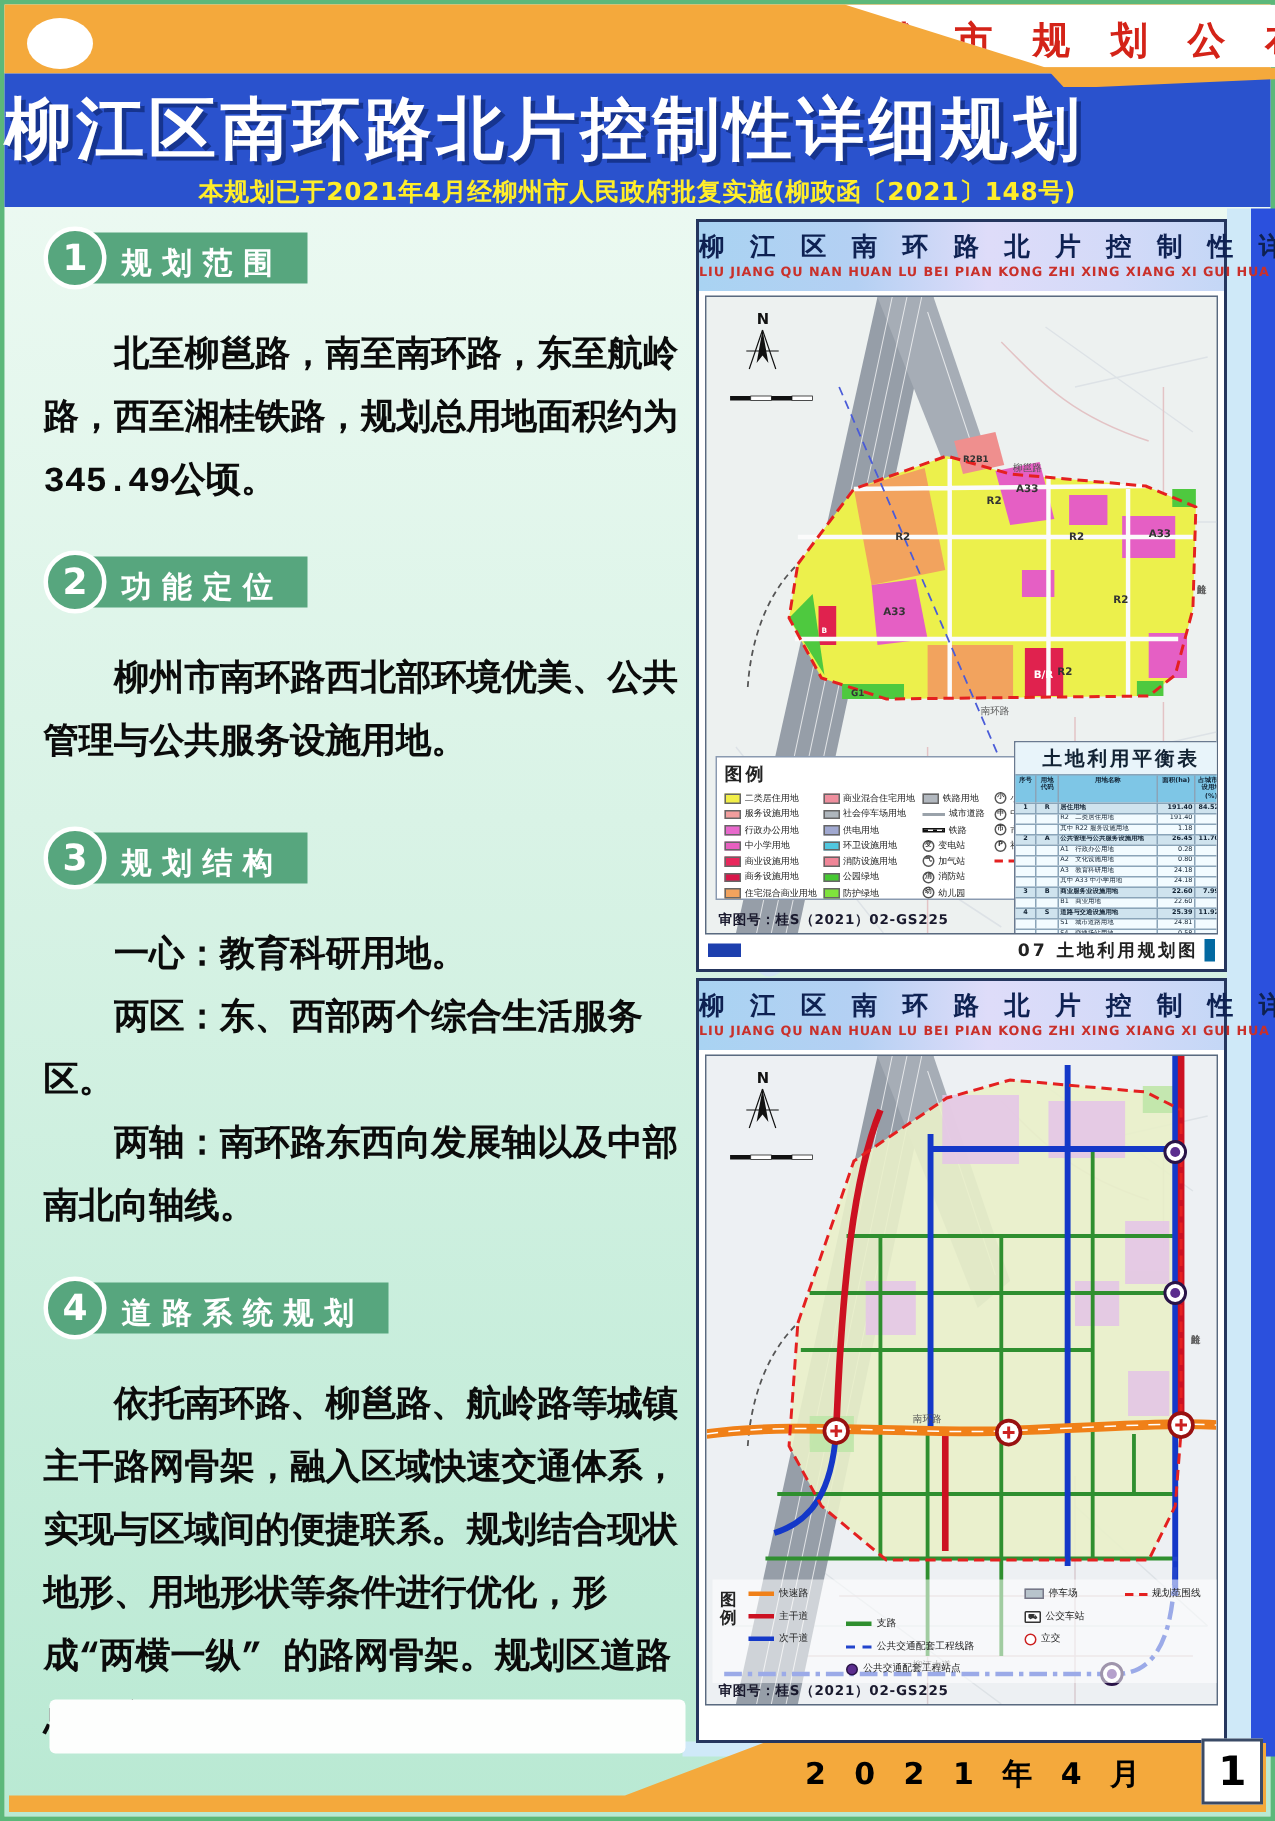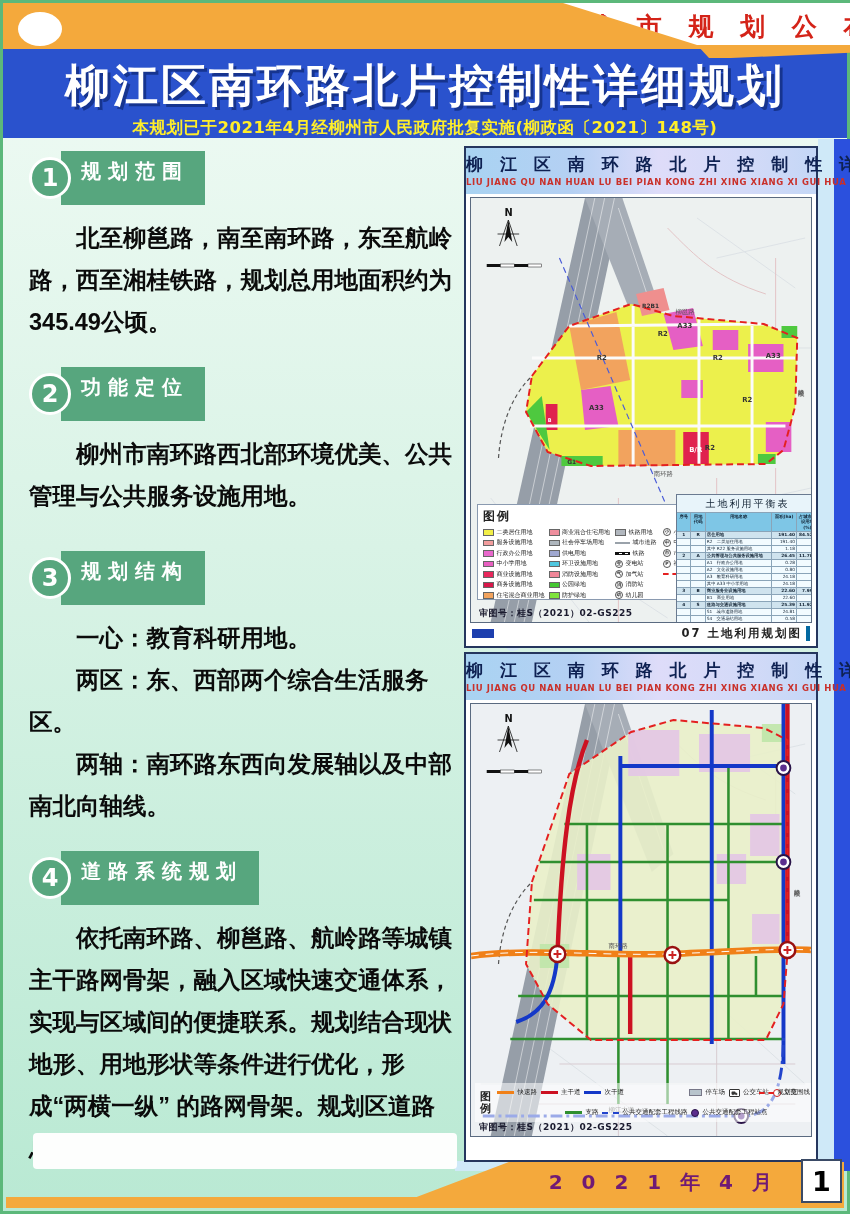--- a/index.html
+++ b/index.html
@@ -10,96 +10,96 @@
   
   .band-orange{position:absolute;left:0;top:0;width:100%;height:46px;background:#f4a93c;}
   .ellipse{position:absolute;left:15px;top:9px;width:44px;height:34px;background:#fff;border-radius:50%;}
   .announce{position:absolute;left:536px;top:0;width:311px;height:42px;background:#fff;
             clip-path:polygon(24px 0,100% 0,100% 100%,158px 100%);}
   .announce-txt{position:absolute;left:46px;top:7px;font-size:25px;font-weight:900;color:#d42318;
                 letter-spacing:9px;white-space:nowrap;}
   .announce-stripe{position:absolute;left:536px;top:42px;width:311px;height:13px;background:#f4a93c;
                    clip-path:polygon(158px 0,100% 0,100% 60%,192px 100%,170px 100%);z-index:3;}
   .band-blue{position:absolute;left:0;top:46px;width:100%;height:89px;background:#2a52cd;}
-  .main-title{margin-top:7px;text-align:center;font-size:45px;font-weight:900;color:#fff;
+  .main-title{margin-top:7px;text-align:left;font-size:45px;font-weight:900;color:#fff;
               letter-spacing:3px;white-space:nowrap;text-shadow:3px 3px 0 #16348f;}
   .sub-title{text-align:center;font-size:16.5px;font-weight:700;color:#ffee2a;margin-top:1px;letter-spacing:.5px;}
   
   .left-col{position:absolute;left:26px;top:148px;width:424px;}
   .sec-head{display:flex;align-items:center;position:relative;}
   .sec-num{width:42px;height:42px;border-radius:50%;background:#57a67e;border:3px solid #fff;
            color:#fff;font-size:24px;font-weight:900;display:flex;align-items:center;justify-content:center;
            z-index:2;box-sizing:border-box;}
   .sec-box{background:#57a67e;color:#fff;font-size:20px;font-weight:900;letter-spacing:7px;
-           padding:7px 16px 20px 20px;margin-left:-10px;white-space:nowrap;}
-  .sec-body{font-family:Liberation Sans, sans-serif;font-weight:700;color:#0b0b0b;
-            font-size:23.5px;line-height:42px;margin:12px 0 24px 0;}
+           padding:7px 16px 0 20px;margin-left:-10px;white-space:nowrap;}
+  .sec-body{font-family:Liberation Mono, monospace;font-weight:700;color:#0b0b0b;
+            font-size:23.5px;line-height:42px;margin:24px 0 24px 0;}
   .sec-body p{margin:0;text-indent:2em;}
   
   .pale-right{position:absolute;left:815px;top:136px;width:16px;height:1032px;background:#cfe9f8;}
   .pale-bottom{position:absolute;left:452px;top:1158px;width:379px;height:10px;background:#cfe9f8;}
   .blue-strip{position:absolute;left:831px;top:136px;width:16px;height:1032px;background:#2b50dd;}
   .deco{position:absolute;border-radius:50%;background:#cfe4f6;opacity:.8;}
   .panel{position:absolute;left:461px;width:354px;background:#fff;border:2px solid #25365e;box-sizing:border-box;}
   .panel-title{height:46px;text-align:center;padding-top:5px;box-sizing:border-box;
      background:linear-gradient(90deg,#a9d3f2 0%,#b4d0f3 30%,#dedcf9 55%,#d3daf8 80%,#c4d7f6 100%);}
   .pt-zh{font-size:17px;font-weight:900;color:#0e2152;letter-spacing:5.5px;white-space:nowrap;}
   .pt-py{font-size:8.5px;font-weight:700;color:#c9302a;letter-spacing:.6px;margin-top:1px;white-space:nowrap;}
   .map-body{position:relative;margin:3px 4px 0 4px;border:1px solid #5a6a80;background:#edf1f3;overflow:hidden;}
   .map1-body{height:424px;}
   .map2-body{height:432px;}
   .panel-cap{height:20px;display:flex;align-items:center;justify-content:space-between;padding:0 6px;}
   .cap-chip{width:22px;height:9px;background:#1d3fae;}
-  .cap-txt{font-size:11.5px;font-weight:700;color:#222;letter-spacing:2px;border-right:4px solid #0369a1;padding-right:4px;}
+  .cap-txt{font-size:11.5px;font-weight:700;color:#222;letter-spacing:2px;border-right:7px solid #0369a1;padding-right:4px;}
   .mapsvg{position:absolute;inset:0;width:100%;height:100%;}
   .approval{position:absolute;left:8px;bottom:2px;font-size:9px;font-weight:700;color:#1a1a2e;letter-spacing:.5px;z-index:6;}
   
   .legend1{position:absolute;left:6px;top:306px;width:238px;height:96px;background:#fff;
            border:1px solid #8a9ab0;padding:3px 5px;box-sizing:border-box;z-index:5;}
   .lg-title{font-size:12px;font-weight:900;color:#222;letter-spacing:2px;}
   .lg-cols{display:flex;gap:4px;margin-top:2px;}
   .lg-col{display:flex;flex-direction:column;}
   .lg-item{display:flex;align-items:center;gap:2.5px;height:10.5px;font-size:6px;color:#222;white-space:nowrap;}
   
   .legend2{position:absolute;left:4px;bottom:14px;width:340px;background:rgba(255,255,255,.55);
            display:flex;gap:6px;padding:4px 2px;box-sizing:border-box;z-index:5;}
   .lg2-label{font-size:11px;font-weight:900;color:#222;width:14px;line-height:12px;margin:4px 0 0 3px;}
-  .lg2-col{display:flex;flex-direction:row;gap:4px;}
+  .lg2-col{display:flex;flex-direction:column;gap:4px;}
   .lg2-col .lg-item{font-size:6.5px;height:11px;gap:3px;}
   
   .sw{--c:#000;display:inline-block;flex:none;box-sizing:border-box;}
   .chip{width:11px;height:6.5px;background:var(--c);border:.5px solid #666;}
   .line{width:15px;height:2.5px;background:var(--c);}
   .thick{width:17px;height:3.5px;background:var(--c);}
   .dash{width:15px;height:0;border-top:2px dashed var(--c);}
   .dashdot{width:17px;height:0;border-top:2.5px dashed var(--c);}
   .rail{width:15px;height:3px;background:repeating-linear-gradient(90deg,#111 0 3px,#fff 3px 6px);border:.5px solid #111;}
   .ring{width:8px;height:8px;border:1.3px solid var(--c);border-radius:50%;background:#fff;
         font-size:4.5px;line-height:5.5px;text-align:center;color:#333;font-weight:700;}
   .dot{width:8px;height:8px;border-radius:50%;background:var(--c);border:1.5px solid #2a1448;}
   .rectsw{width:13px;height:7px;background:var(--c);border:.5px solid #778;}
   .bus{width:11px;height:8px;border:1px solid #333;border-radius:1px;background:#fff;
        font-size:5px;line-height:7px;text-align:center;color:#333;font-weight:700;}
   
   .lutable{position:absolute;left:205px;top:296px;width:141px;background:#f2fbff;border:1px solid #6a7a90;
            z-index:5;font-size:4.3px;color:#123;}
-  .lu-title{text-align:center;font-size:10px;font-weight:400;letter-spacing:2px;padding:1.5px 0;background:#e8f4fa;}
+  .lu-title{text-align:center;font-size:13px;font-weight:700;letter-spacing:2px;padding:1.5px 0;background:#e8f4fa;}
   .trow{display:flex;border-top:.5px solid #8aa4b8;line-height:5px;}
   .trow span{padding:.5px 1px;border-left:.5px solid #8aa4b8;overflow:hidden;white-space:nowrap;}
   .trow span:first-child{border-left:none;}
   .c1{width:9%;text-align:center;}.c2{width:9%;text-align:center;}
   .c3{width:50%;}.c4{width:17%;text-align:right;}.c5{width:15%;text-align:right;}
   .thead{background:#7ec6e6;font-weight:700;text-align:center;line-height:5.5px;}
   .thead span{text-align:center;white-space:normal;}
   .group{background:#cfe3ee;font-weight:700;}
   
   .bottom-white{position:absolute;left:30px;top:1130px;width:424px;height:36px;background:#fdfefd;border-radius:4px;}
   .footer{position:absolute;left:3px;right:3px;bottom:3px;height:46px;background:#f4a93c;
           clip-path:polygon(0 76%,49% 76%,60% 0,100% 0,100% 100%,0 100%);}
-  .footer-date{position:absolute;right:66px;bottom:12px;font-size:20px;font-weight:900;color:#701a75;letter-spacing:6px;}
+  .footer-date{position:absolute;right:78px;bottom:12px;font-size:20px;font-weight:900;color:#000000;letter-spacing:6px;}
   .pagebox{position:absolute;right:5px;bottom:8px;width:37px;height:40px;background:#fff;border:2px solid #3a4a66;
            display:flex;align-items:center;justify-content:center;font-size:27px;font-weight:700;color:#000;z-index:9;}
   svg text{font-family:"DejaVu Sans","Liberation Sans",sans-serif;}
 </style>
 </head>
 <body>
 
 <div class="poster">
 
   <div class="band-orange">

